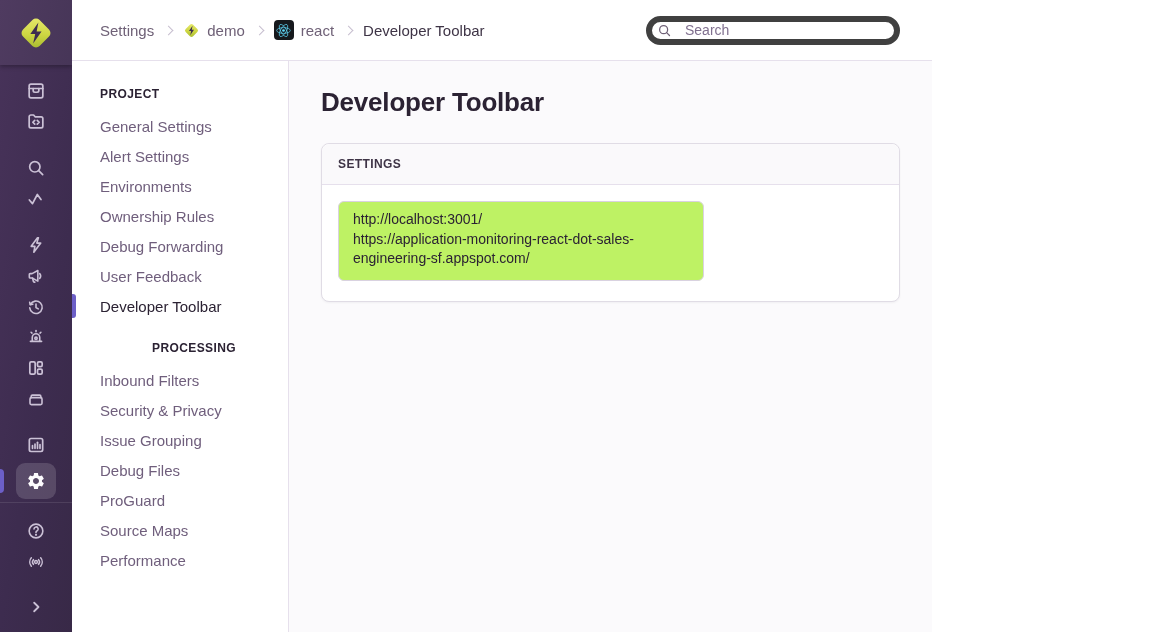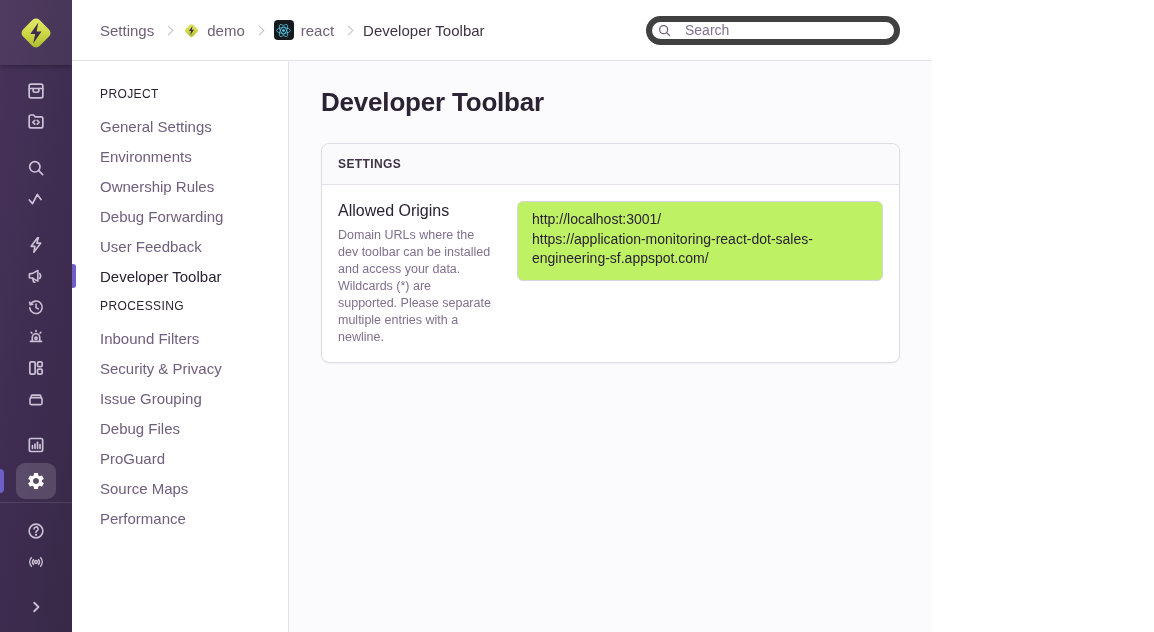--- a/index.html
+++ b/index.html
@@ -81,24 +81,24 @@
 
   
   .body-wrap { flex:1; display:flex; min-height:0; }
 
   
   .settings-nav {
     width:217px; flex-shrink:0; background:#fff; border-right:1px solid #E6E0EC;
     padding-top:26px; overflow:hidden;
   }
   .nav-section-title {
-    font-size:12px; font-weight:normal; color:#2B2233; letter-spacing:0.4px;
+    font-size:12px; font-weight:bold; color:#2B2233; letter-spacing:0.4px;
     padding-left:28px; line-height:14px; margin:0 0 10px 0; text-transform:uppercase;
   }
-  .nav-section-title.second { margin-top:8px; }
+  .nav-section-title.second { margin-top:20px;text-align:center; }
   .nav-item {
     height:30px; display:flex; align-items:center; padding-left:28px;
     font-size:15px; color:#6F5E7C; cursor:pointer; position:relative; white-space:nowrap;
   }
   .nav-item.active { color:#2B2233; }
   .nav-item.active::before {
     content:""; position:absolute; left:0; top:3px; bottom:3px; width:4px;
     background:#6C5FC7; border-radius:0 3px 3px 0;
   }
 
@@ -303,20 +303,21 @@
         </svg>
         <input class="search-input" type="text" placeholder="Search" style="">
       </div>
     </header>
 
     <div class="body-wrap">
 
       <aside class="settings-nav">
         <div class="nav-section-title">PROJECT</div>
         <div class="nav-item">General Settings</div>
+        <div class="nav-item">Alert Settings</div>
         <div class="nav-item">Environments</div>
         <div class="nav-item">Ownership Rules</div>
         <div class="nav-item">Debug Forwarding</div>
         <div class="nav-item">User Feedback</div>
         <div class="nav-item active">Developer Toolbar</div>
 
         <div class="nav-section-title second">PROCESSING</div>
         <div class="nav-item">Inbound Filters</div>
         <div class="nav-item">Security &amp; Privacy</div>
         <div class="nav-item">Issue Grouping</div>
@@ -325,24 +326,20 @@
         <div class="nav-item">Source Maps</div>
         <div class="nav-item">Performance</div>
       </aside>
 
       <main class="content">
         <h1 class="page-title">Developer Toolbar</h1>
 
         <section class="panel">
           <div class="panel-header">SETTINGS</div>
           <div class="field-row">
-            <div class="field-left">
-              <div class="field-label">Allowed Origins</div>
-              <div class="field-desc">Domain URLs where the dev toolbar can be installed and access your data. Wildcards (*) are supported. Please separate multiple entries with a newline.</div>
-            </div>
             <div class="field-control">
               <textarea spellcheck="false" style="">http://localhost:3001/
 https://application-monitoring-react-dot-sales-engineering-sf.appspot.com/</textarea>
             </div>
           </div>
         </section>
       </main>
     </div>
   </div>
 </div>

